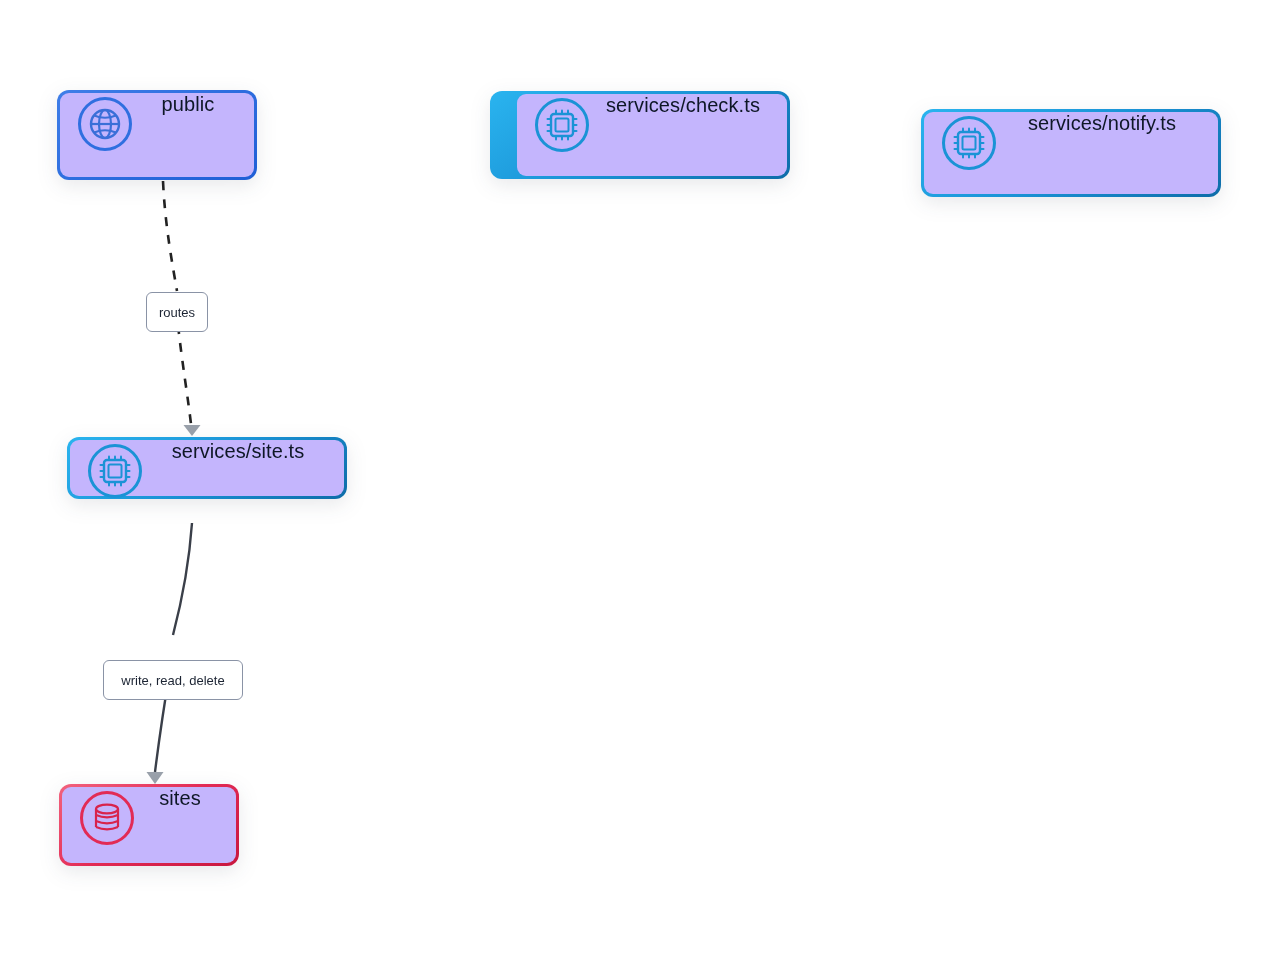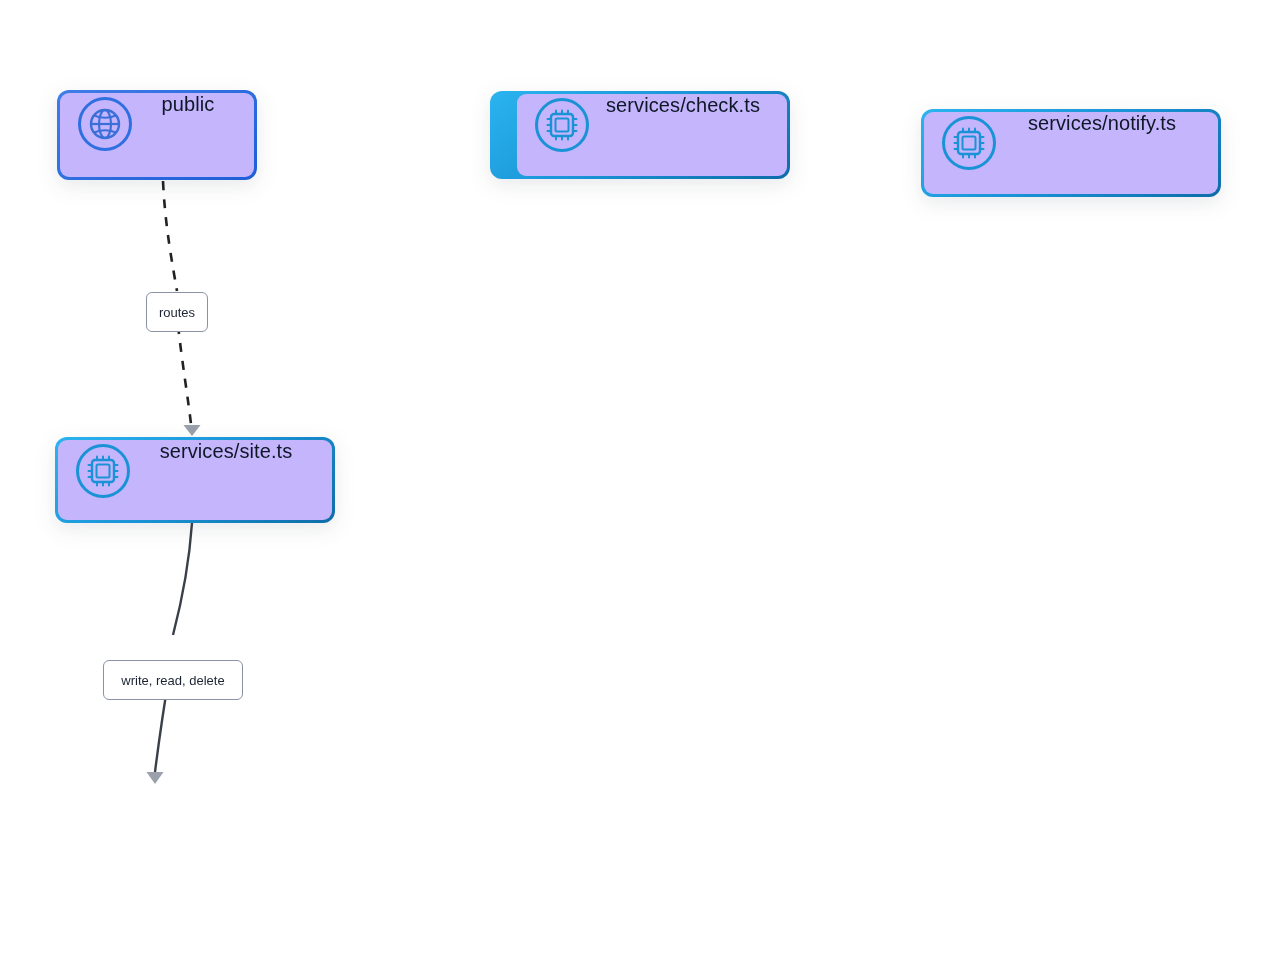--- a/index.html
+++ b/index.html
@@ -180,21 +180,21 @@
             <line x1="40" y1="23" x2="43.5" y2="23"></line>
             <line x1="40" y1="29" x2="43.5" y2="29"></line>
             <line x1="40" y1="35" x2="43.5" y2="35"></line>
           </g>
         </svg>
       </div>
       <div class="node-label">services/notify.ts</div>
     </div>
   </div>
 
-  <div class="node cyan" style="left:55px; top:437px; width:280px; height:86px;">
+  <div class="node cyan" style="left:67px; top:437px; width:280px; height:62px;">
     <div class="node-inner">
       <div class="node-icon">
         <svg width="58" height="58" viewBox="0 0 58 58" xmlns="http://www.w3.org/2000/svg">
           <circle cx="29" cy="29" r="25.5" fill="none" stroke="#1a93d6" stroke-width="3"></circle>
           <rect x="18" y="18" width="22" height="22" rx="3" fill="none" stroke="#1a93d6" stroke-width="2.4"></rect>
           <rect x="22.5" y="22.5" width="13" height="13" rx="1.5" fill="none" stroke="#1a93d6" stroke-width="2"></rect>
           <g stroke="#1a93d6" stroke-width="2" stroke-linecap="round">
             <line x1="23" y1="14.5" x2="23" y2="18"></line>
             <line x1="29" y1="14.5" x2="29" y2="18"></line>
             <line x1="35" y1="14.5" x2="35" y2="18"></line>
@@ -207,14 +207,30 @@
             <line x1="40" y1="23" x2="43.5" y2="23"></line>
             <line x1="40" y1="29" x2="43.5" y2="29"></line>
             <line x1="40" y1="35" x2="43.5" y2="35"></line>
           </g>
         </svg>
       </div>
       <div class="node-label">services/site.ts</div>
     </div>
   </div>
 
+  <div class="node pink" style="left:59px; top:784px; width:180px; height:82px;">
+    <div class="node-inner">
+      <div class="node-icon">
+        <svg width="58" height="58" viewBox="0 0 58 58" xmlns="http://www.w3.org/2000/svg">
+          <circle cx="29" cy="29" r="25.5" fill="none" stroke="#e22b55" stroke-width="3"></circle>
+          <ellipse cx="29" cy="20" rx="11" ry="4.4" fill="none" stroke="#d8234c" stroke-width="2.2"></ellipse>
+          <path d="M 18,20 L 18,38" fill="none" stroke="#d8234c" stroke-width="2.2"></path>
+          <path d="M 40,20 L 40,38" fill="none" stroke="#d8234c" stroke-width="2.2"></path>
+          <path d="M 18,38 Q 29,42.8 40,38" fill="none" stroke="#d8234c" stroke-width="2.2"></path>
+          <path d="M 18,26 Q 29,30.8 40,26" fill="none" stroke="#d8234c" stroke-width="2.2"></path>
+          <path d="M 18,32 Q 29,36.8 40,32" fill="none" stroke="#d8234c" stroke-width="2.2"></path>
+        </svg>
+      </div>
+      <div class="node-label">sites</div>
+    </div>
+  </div>
 
 </div>
 
 </body></html>

